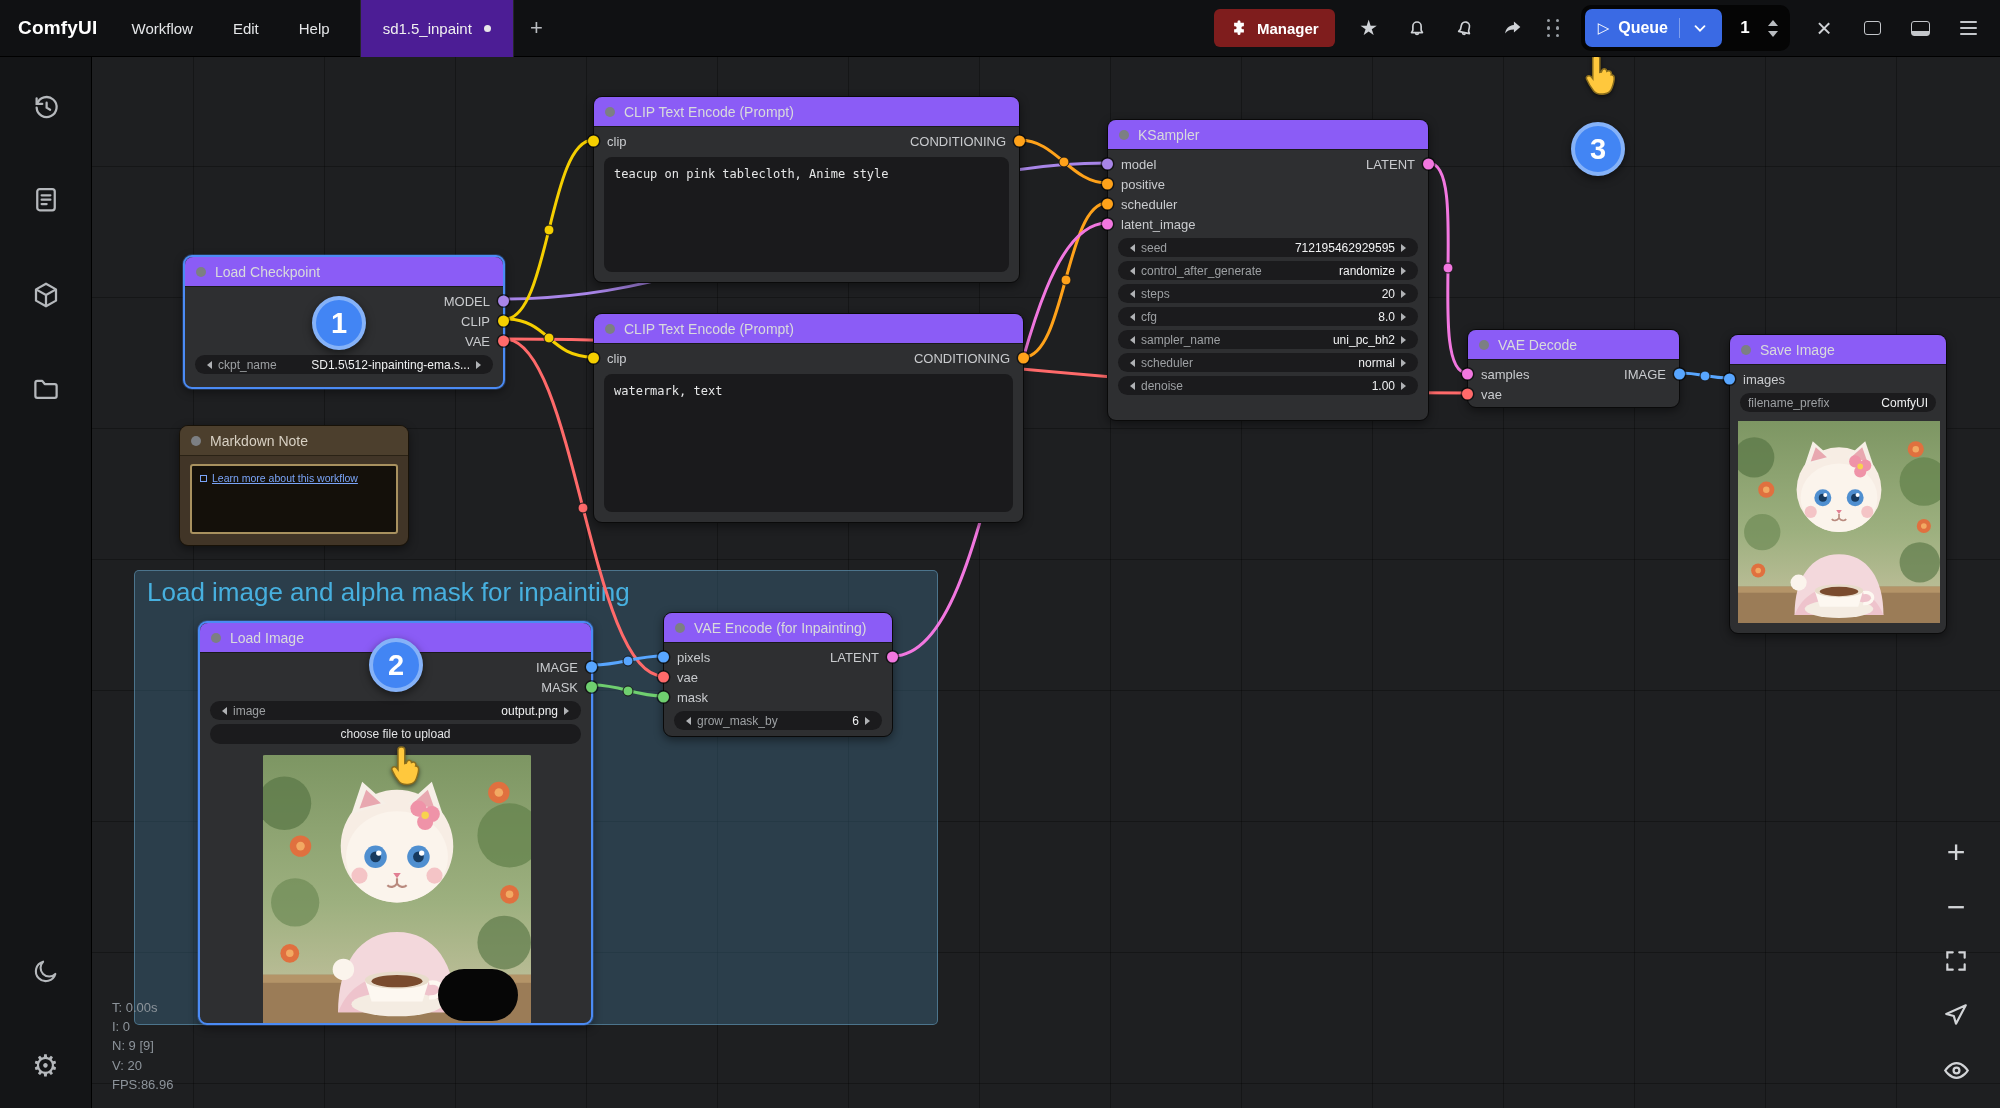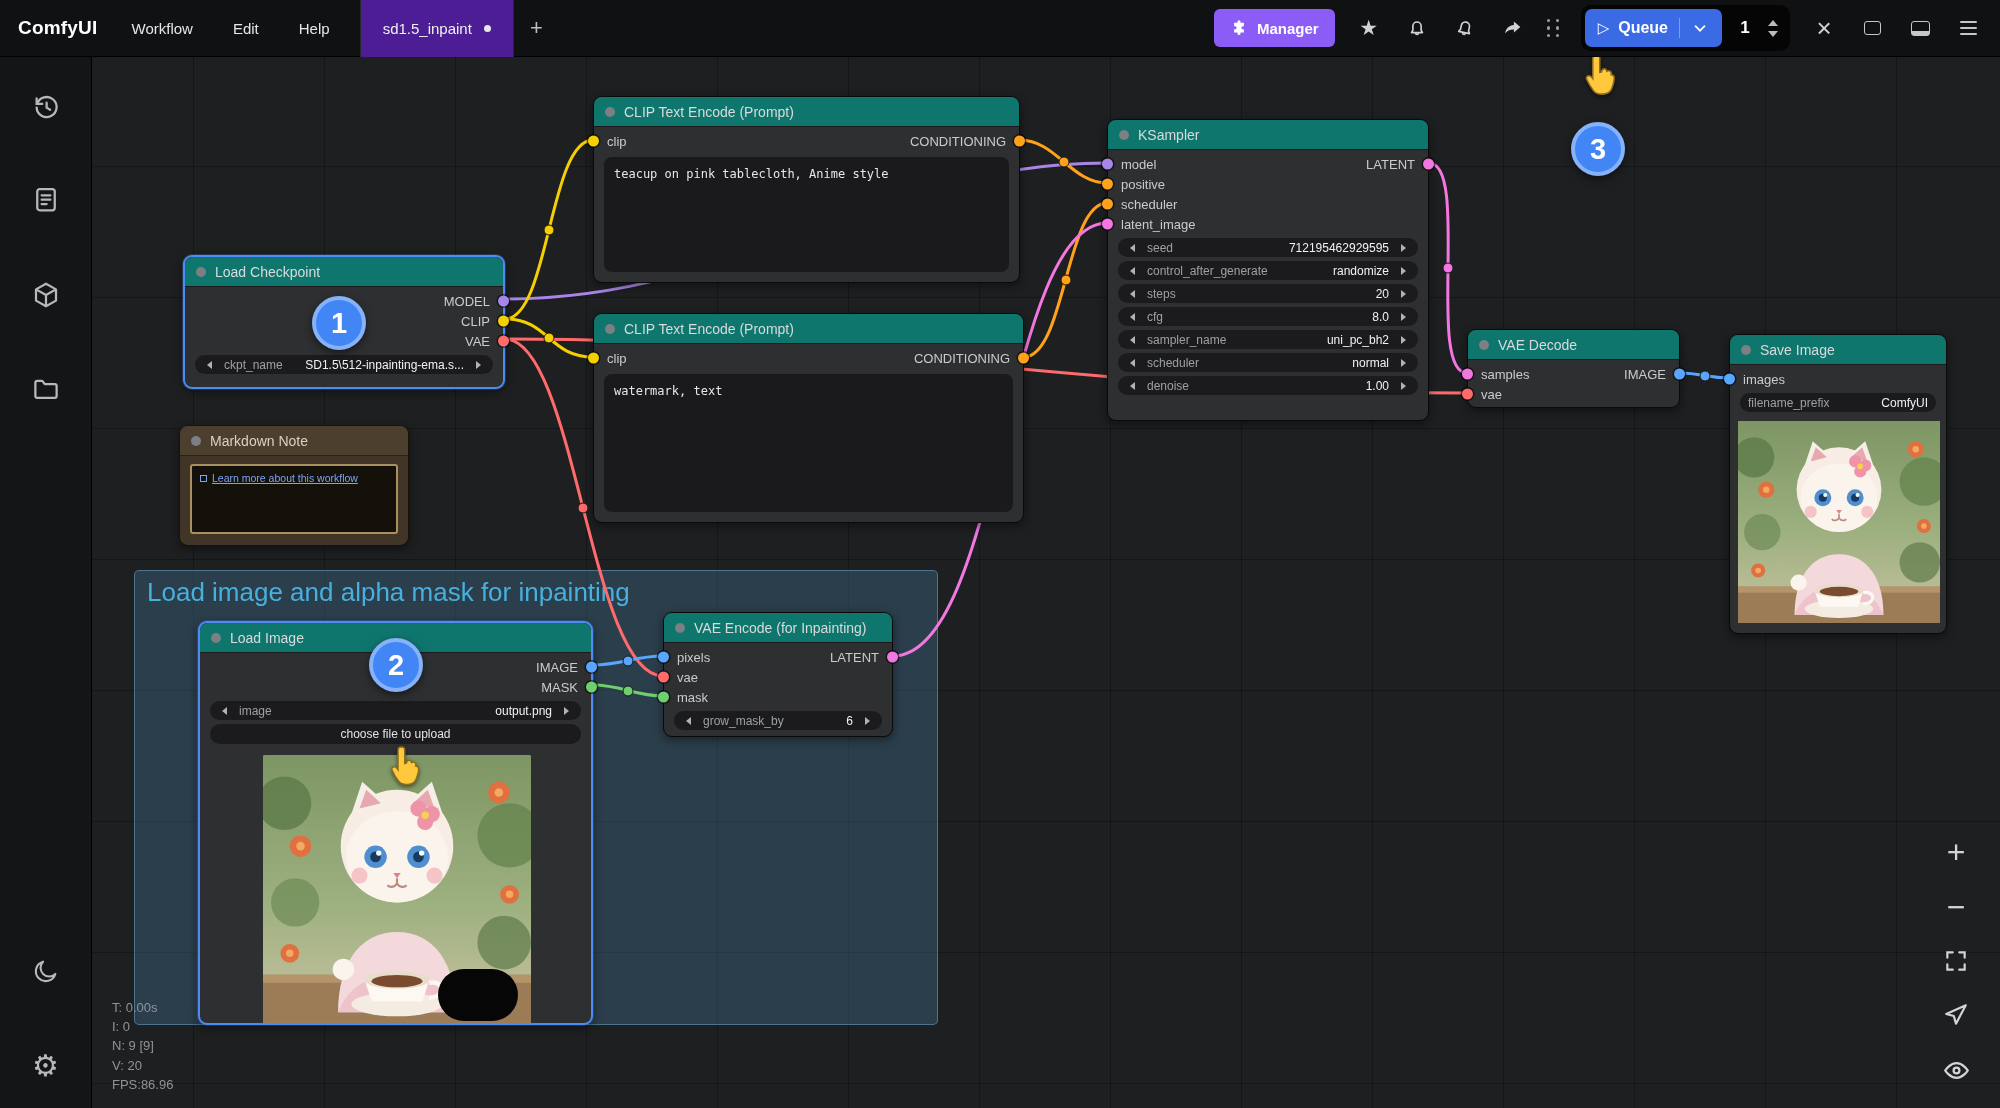--- a/index.html
+++ b/index.html
@@ -23,21 +23,21 @@
   .logo { font-size:19px; font-weight:bold; color:#fff; margin-right:34px; letter-spacing:.2px; }
   .menus { display:flex; gap:40px; margin-right:30px; }
   .menu { font-size:15px; color:#e4e6e8; cursor:default; }
   .tab { height:57px; display:flex; align-items:center; gap:12px; padding:0 22px;
     background:#4c1d95; border-left:1px solid #26272a; border-right:1px solid #26272a; }
   .tab-label { font-size:15px; color:#f0f0f0; }
   .dirty-dot { width:7px; height:7px; border-radius:50%; background:#e8e8e8; }
   .newtab { background:none; border:none; color:#b9bcc0; font-size:22px; padding:0 16px; line-height:1; }
   .topbar-right { margin-left:auto; display:flex; align-items:center; gap:20px; }
   .manager-btn { display:flex; align-items:center; gap:9px; height:38px; padding:0 16px;
-    background:#8b5cf6; border:none; border-radius:6px; color:#fff; font-size:15px; font-weight:bold; }
+    background:#7f1d1d; border:none; border-radius:6px; color:#fff; font-size:15px; font-weight:bold; }
   .tb-icon { background:none; border:none; color:#cfd2d6; font-size:21px; display:flex;
     align-items:center; justify-content:center; width:28px; height:28px; }
   .grip { display:grid; grid-template-columns:repeat(2,5px); gap:4px; }
   .grip i { width:3.5px; height:3.5px; border-radius:50%; background:#9aa0a6; }
   .queue-wrap { display:flex; align-items:center; background:#050505; border-radius:10px; padding:4px; gap:0; }
   .queue-btn { display:flex; align-items:center; gap:9px; height:38px; padding:0 13px;
     background:#3a6ae4; border:none; border-radius:7px; color:#fff; font-size:16px; font-weight:bold; }
   .qplay { font-size:15px; font-weight:normal; }
   .qdiv { width:1px; height:20px; background:rgba(255,255,255,.35); margin:0 2px; }
   .queue-count { width:46px; text-align:center; color:#fff; font-size:17px; font-weight:bold; }
@@ -55,33 +55,33 @@
     border-right:1px solid #000; z-index:10; }
   .sb-btn { position:absolute; left:50%; transform:translateX(-50%); width:48px; height:44px;
     background:none; border:none; display:flex; align-items:center; justify-content:center; color:#b5b8bc; }
   .sb-glyph { font-size:30px; color:#b5b8bc; line-height:1; }
 
   
   .node { position:absolute; z-index:4; background:#2e2f31; border:1px solid #0a0a0a;
     border-radius:9px; box-shadow:0 3px 10px rgba(0,0,0,.45); }
   .node.selected { border:2px solid #4b8bf5; box-shadow:0 0 0 1px rgba(75,139,245,.25), 0 3px 10px rgba(0,0,0,.45); }
   .node-title { height:30px; display:flex; align-items:center; gap:9px; padding:0 11px;
-    background:#0f766e; border-bottom:1px solid #1a1a1c; border-radius:8px 8px 0 0;
+    background:#8b5cf6; border-bottom:1px solid #1a1a1c; border-radius:8px 8px 0 0;
     font-size:14px; color:#d8dadc; }
   .cdot { width:10px; height:10px; border-radius:50%; background:#7c7f83; flex:none; }
   .rows { padding-top:4px; }
   .row { position:relative; height:20px; display:flex; align-items:center; padding:0 13px;
     font-size:13px; color:#c9cbce; }
   .lab-r { margin-left:auto; }
   .dot { width:11px; height:11px; border-radius:50%; box-shadow:0 0 0 1.5px rgba(0,0,0,.55); flex:none; }
   .dot-l { position:absolute; left:-6px; top:50%; transform:translateY(-50%); }
   .dot-r { position:absolute; right:-6px; top:50%; transform:translateY(-50%); }
   .out-abs { position:absolute; top:34px; right:0; left:0; }
   .widget { height:19px; background:#1b1b1d; border-radius:10px; margin:4px 10px 0 10px;
-    display:flex; align-items:center; gap:12px; padding:0 8px; font-size:12px; }
+    display:flex; align-items:center; gap:6px; padding:0 8px; font-size:12px; }
   .wl { width:0; height:0; border:4px solid transparent; border-right:5px solid #b0b2b5; flex:none; }
   .wr { width:0; height:0; border:4px solid transparent; border-left:5px solid #b0b2b5; flex:none; }
   .wname { color:#9da0a3; white-space:nowrap; overflow:hidden; }
   .wval { color:#f0f1f2; margin-left:auto; white-space:nowrap; }
   .wbtn { justify-content:center; color:#e2e3e5; }
   .ta { position:absolute; left:10px; right:10px; background:#1a1a1c; border-radius:8px;
     padding:9px 10px; font-family:"DejaVu Sans Mono", monospace; font-size:12px; color:#e6e7e8;
     line-height:1.35; }
   .preview { position:absolute; border-radius:3px; display:block; }
 

